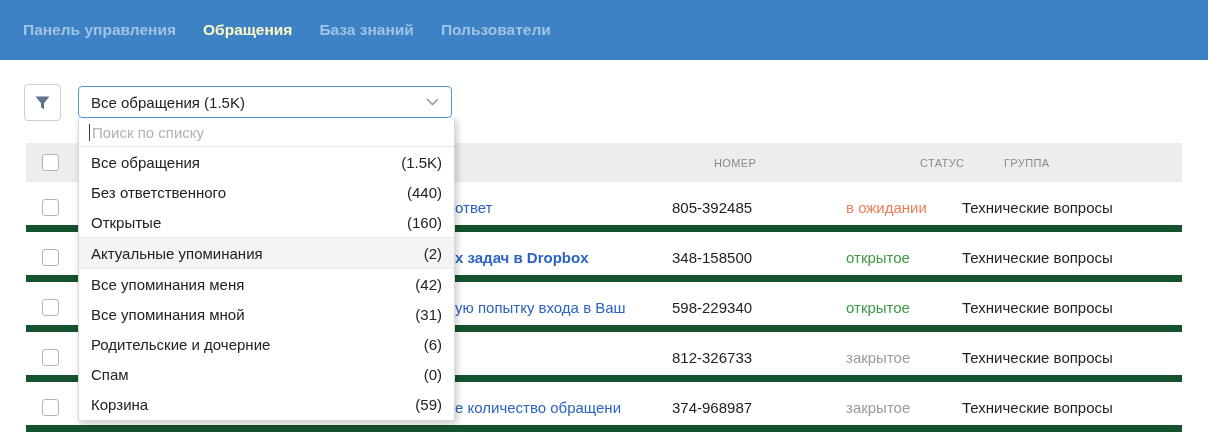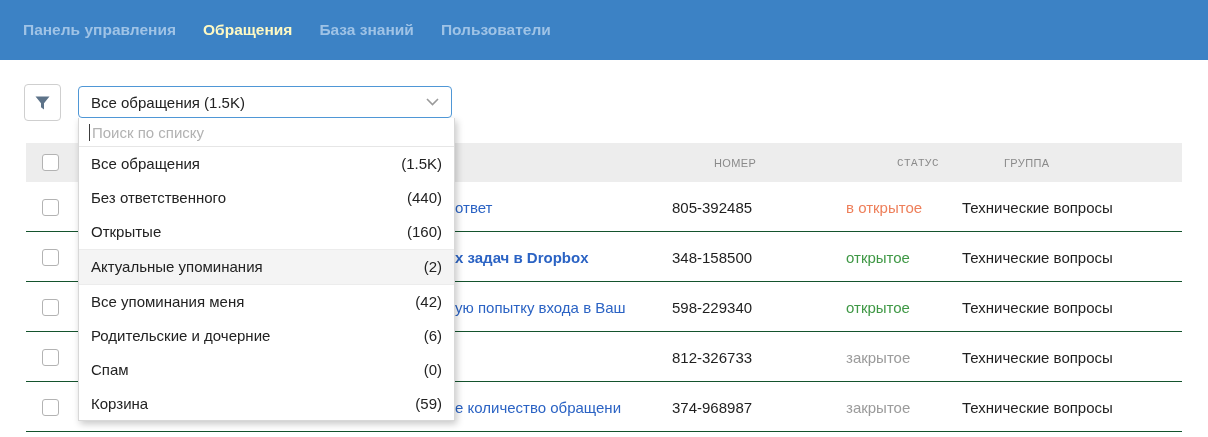--- a/index.html
+++ b/index.html
@@ -57,29 +57,29 @@
   }
   .opt.hl{background:#f4f4f4;border-top:1px solid #ececec;border-bottom:1px solid #ececec;}
   .opt .cnt{color:#222;}
   
   .table{position:absolute;left:26px;top:143px;width:1156px;}
   .thead{
     position:relative;height:39px;background:#ededed;
     font-size:11px;font-weight:400;color:#8a8a8a;letter-spacing:.4px;
   }
   .thead .col{position:absolute;top:0;height:39px;display:flex;align-items:center;margin-left:42px;}
-  .trow{position:relative;height:50px;border-bottom:1px solid #14532d;}
+  .trow{position:relative;height:50px;border-bottom:7px solid #14532d;}
   .cell{position:absolute;top:0;height:50px;display:flex;align-items:center;white-space:nowrap;}
   .c-check{left:0;width:49px;justify-content:center;}
   .c-subject{left:429px;width:205px;overflow:hidden;}
   .c-number{left:646px;width:160px;}
   .c-status{left:820px;width:110px;}
   .c-group{left:936px;width:220px;}
   .h-number{left:646px;}
-  .h-status{left:829px;font-family:Liberation Mono, monospace;}
+  .h-status{left:852px;}
   .h-group{left:936px;}
   .chk{
     width:17px;height:17px;background:#fff;border:1px solid #b3b3b3;border-radius:3px;
     cursor:pointer;
   }
   .thead .c-check{position:absolute;left:0;width:49px;display:flex;justify-content:center;align-items:center;height:39px;}
   .subj{color:var(--link,#2b63c4);cursor:pointer;}
   .subj.bold{font-weight:700;}
   .st-pending{color:var(--status_pending,#ee7f5a);}
   .st-open{color:var(--status_open,#3f9845);}
@@ -116,21 +116,21 @@
     </div>
 
     <div class="trow">
       <div class="cell c-check">
           <div class="chk"></div>
         </div>
       <div class="cell c-subject">
           <span class="subj">ответ</span>
         </div>
       <div class="cell c-number">805-392485</div>
-      <div class="cell c-status st-pending">в открытое</div>
+      <div class="cell c-status st-pending">в ожидании</div>
       <div class="cell c-group">Технические вопросы</div>
     </div>
 
     <div class="trow">
       <div class="cell c-check">
           <div class="chk"></div>
         </div>
       <div class="cell c-subject">
           <span class="subj bold">х задач в Dropbox</span>
         </div>
@@ -205,20 +205,24 @@
       </div>
       <div class="opt hl">
         <span>Актуальные упоминания</span>
         <span class="cnt">(2)</span>
       </div>
       <div class="opt">
         <span>Все упоминания меня</span>
         <span class="cnt">(42)</span>
       </div>
       <div class="opt">
+        <span>Все упоминания мной</span>
+        <span class="cnt">(31)</span>
+      </div>
+      <div class="opt">
         <span>Родительские и дочерние</span>
         <span class="cnt">(6)</span>
       </div>
       <div class="opt">
         <span>Спам</span>
         <span class="cnt">(0)</span>
       </div>
       <div class="opt">
         <span>Корзина</span>
         <span class="cnt">(59)</span>

